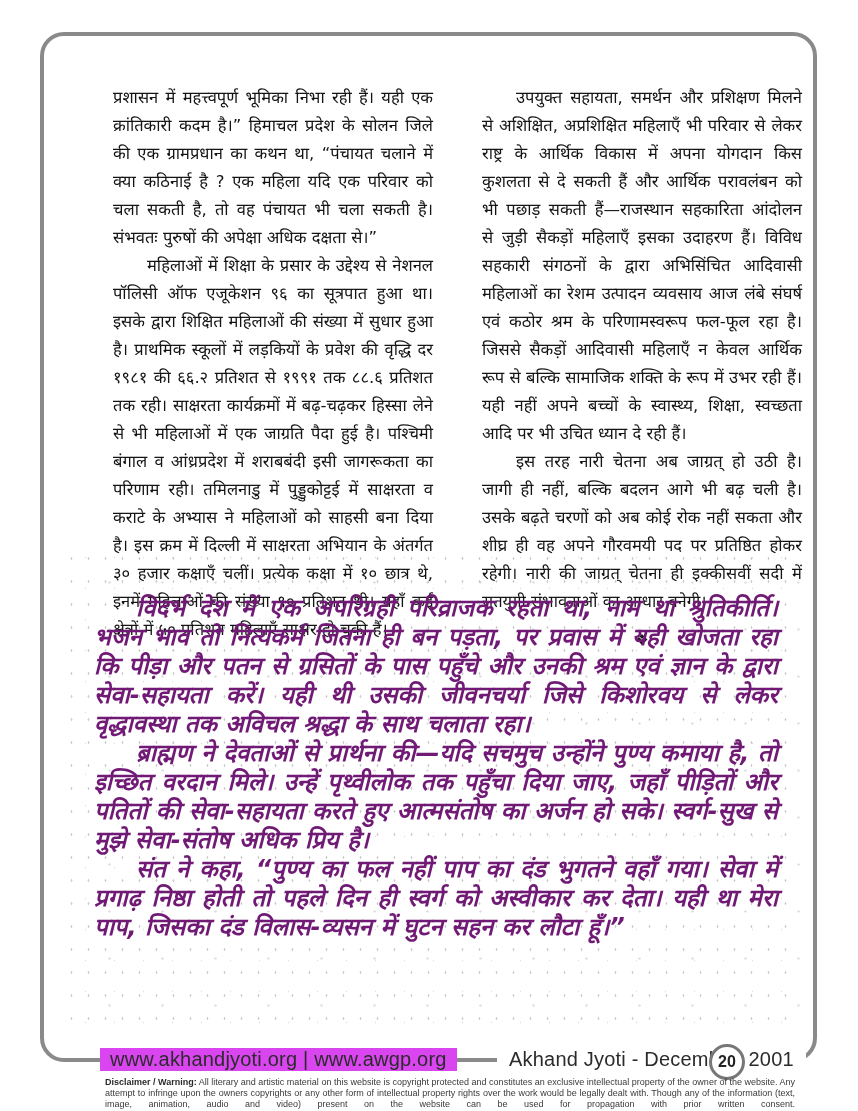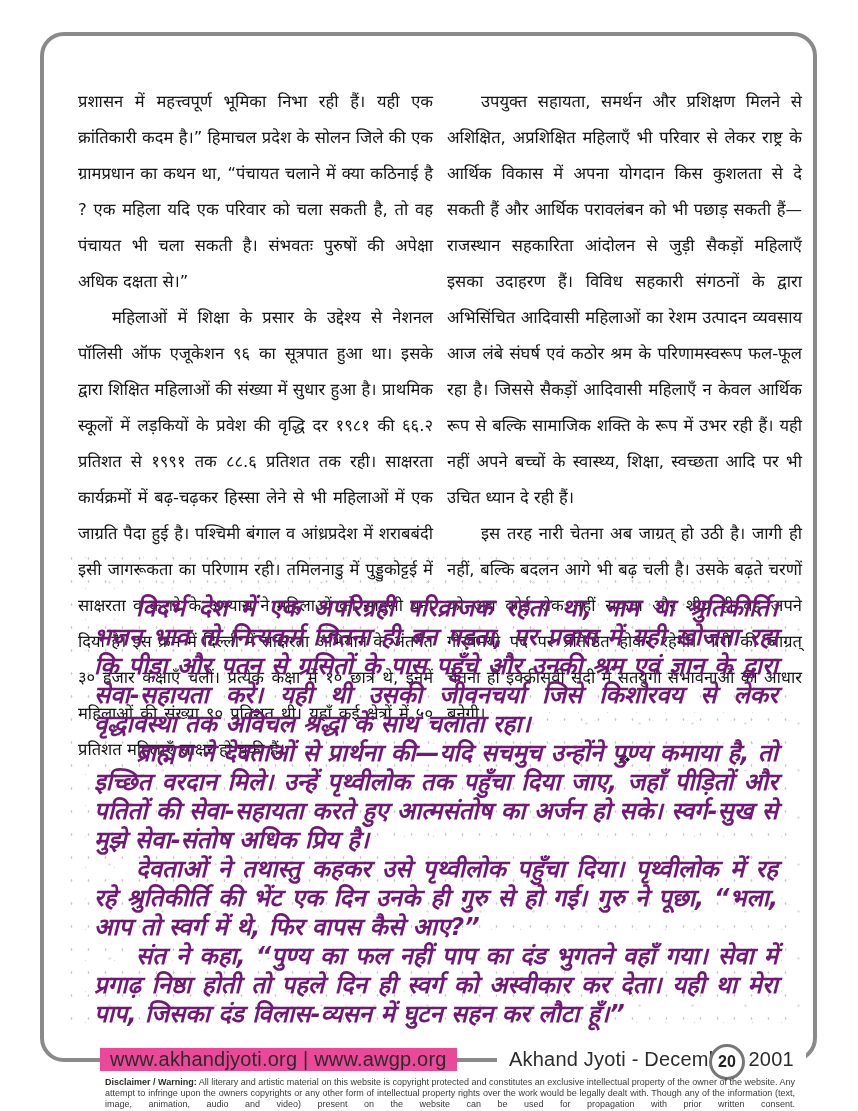--- a/index.html
+++ b/index.html
@@ -12,22 +12,23 @@
     position:absolute;left:40px;top:32px;width:777px;height:1030px;
     box-sizing:border-box;border:4px solid #8a8a8a;border-radius:24px;
     background:transparent;
   }
   
   .columns{
     position:absolute;left:78px;top:84px;width:724px;
     display:flex;gap:14px;
   }
   .col{
-    width:355px;font-size:16.5px;line-height:36px;text-align:justify;
+    width:355px;font-size:16.5px;line-height:28px;text-align:justify;
     color:#141414;
+    margin-left:35px;
   }
   .col p{margin:0;text-indent:34px;}
   .col p.no-indent{text-indent:0;}
   .end-symbol{
     text-align:center;font-size:15px;margin-top:10px;color:#1a1a1a;
   }
   
   .story{
     position:absolute;left:94px;top:594px;width:684px;
     font-size:24px;line-height:29px;font-weight:bold;font-style:italic;
@@ -40,21 +41,21 @@
     pointer-events:none;opacity:.45;
     background-image:
       radial-gradient(rgba(50,50,50,.55) .7px, transparent 1.2px),
       radial-gradient(rgba(60,60,60,.38) .6px, transparent 1px),
       radial-gradient(rgba(40,40,40,.3) 1px, transparent 1.6px);
     background-size:17px 23px, 29px 31px, 53px 47px;
     background-position:3px 7px, 11px 2px, 23px 19px;
   }
   
   .footer-urls{
-    position:absolute;left:100px;top:1048px;background:#ec4899;
+    position:absolute;left:100px;top:1048px;background:#d946ef;
     padding:0 10px;font-family:"Liberation Sans",sans-serif;
     font-size:20px;color:#2b2b2b;letter-spacing:.2px;
   }
   .footer-issue{
     position:absolute;left:497px;top:1048px;background:#fff;
     padding:0 12px;font-family:"Liberation Sans",sans-serif;
     font-size:20px;color:#2b2b2b;letter-spacing:.2px;
   }
   .page-circle{
     position:absolute;left:709px;top:1044px;width:36px;height:36px;
@@ -86,21 +87,20 @@
     <p>इस तरह नारी चेतना अब जाग्रत् हो उठी है। जागी ही नहीं, बल्कि बदलन आगे भी बढ़ चली है। उसके बढ़ते चरणों को अब कोई रोक नहीं सकता और शीघ्र ही वह अपने गौरवमयी पद पर प्रतिष्ठित होकर रहेगी। नारी की जाग्रत् चेतना ही इक्कीसवीं सदी में सतयुगी संभावनाओं का आधार बनेगी।</p>
     <div class="end-symbol">❖</div>
   </div>
 </div>
 
 <div class="noise"></div>
 
 <div class="story">
   <p>विदर्भ देश में एक अपरिग्रही परिव्राजक रहता था, नाम था श्रुतिकीर्ति। भजन भाव तो नित्यकर्म जितना ही बन पड़ता, पर प्रवास में यही खोजता रहा कि पीड़ा और पतन से ग्रसितों के पास पहुँचे और उनकी श्रम एवं ज्ञान के द्वारा सेवा-सहायता करें। यही थी उसकी जीवनचर्या जिसे किशोरवय से लेकर वृद्धावस्था तक अविचल श्रद्धा के साथ चलाता रहा।</p>
   <p>ब्राह्मण ने देवताओं से प्रार्थना की—यदि सचमुच उन्होंने पुण्य कमाया है, तो इच्छित वरदान मिले। उन्हें पृथ्वीलोक तक पहुँचा दिया जाए, जहाँ पीड़ितों और पतितों की सेवा-सहायता करते हुए आत्मसंतोष का अर्जन हो सके। स्वर्ग-सुख से मुझे सेवा-संतोष अधिक प्रिय है।</p>
-  <p>देवताओं ने तथास्तु कहकर उसे पृथ्वीलोक पहुँचा दिया। पृथ्वीलोक में रह रहे श्रुतिकीर्ति की भेंट एक दिन उनके ही गुरु से हो गई। गुरु ने पूछा, “भला, आप तो स्वर्ग में थे, फिर वापस कैसे आए?”</p>
   <p>संत ने कहा, “पुण्य का फल नहीं पाप का दंड भुगतने वहाँ गया। सेवा में प्रगाढ़ निष्ठा होती तो पहले दिन ही स्वर्ग को अस्वीकार कर देता। यही था मेरा पाप, जिसका दंड विलास-व्यसन में घुटन सहन कर लौटा हूँ।”</p>
 </div>
 
 <div class="footer-urls">www.akhandjyoti.org | www.awgp.org</div>
 <div class="footer-issue">Akhand Jyoti - December, 2001</div>
 <div class="page-circle">
   <span>20</span>
 </div>
 
 <div class="disclaimer"><b>Disclaimer / Warning:</b><span> All literary and artistic material on this website is copyright protected and constitutes an exclusive intellectual property of the owner of the website. Any attempt to infringe upon the owners copyrights or any other form of intellectual property rights over the work would be legally dealt with. Though any of the information (text, image, animation, audio and video) present on the website can be used for propagation with prior written consent.</span></div>

